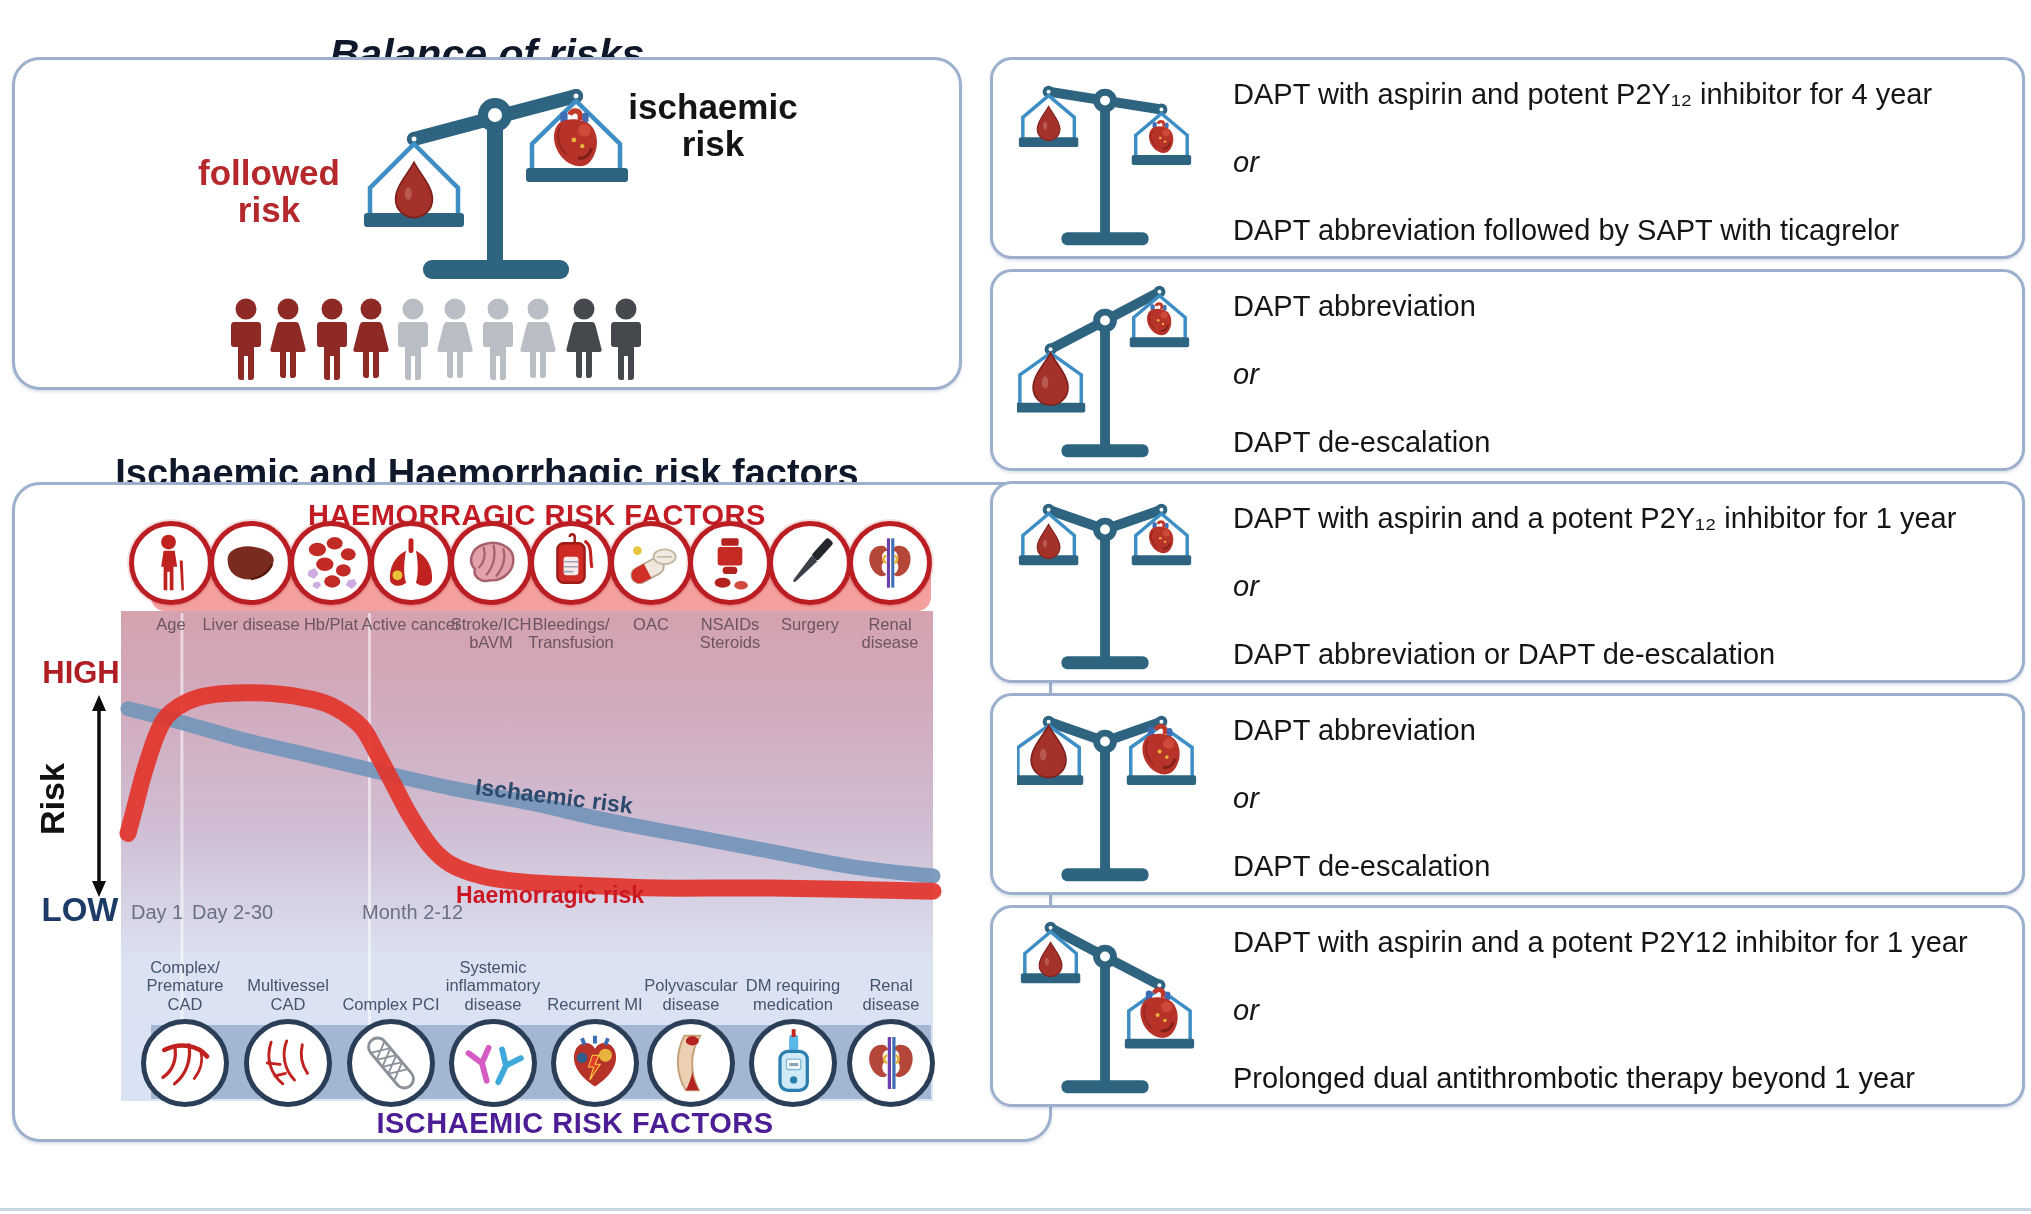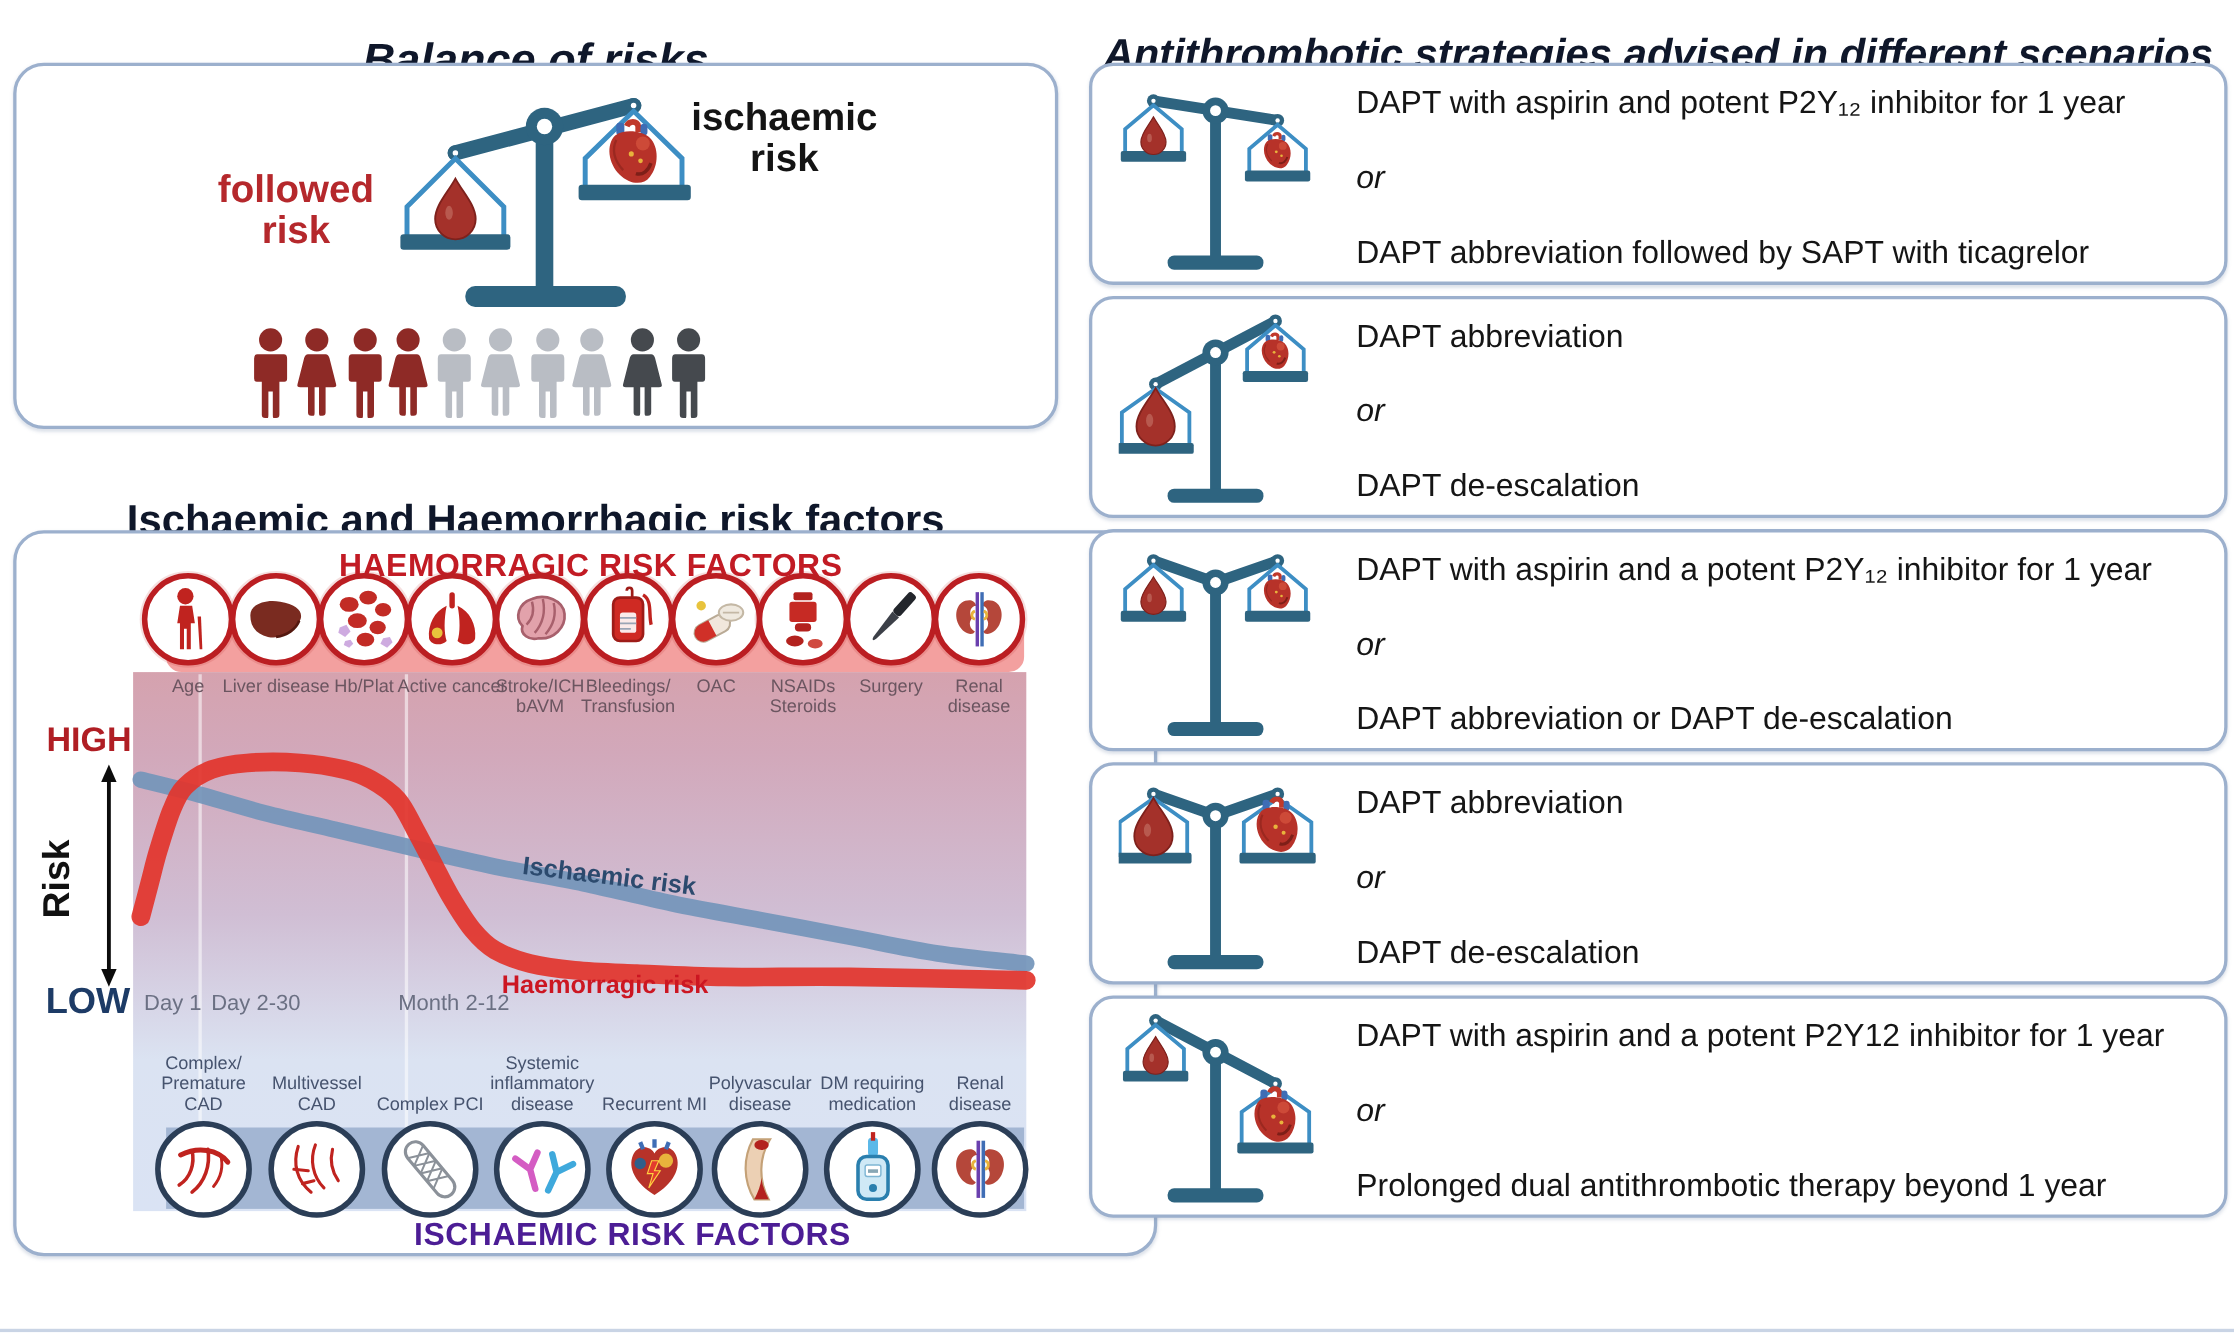--- a/index.html
+++ b/index.html
@@ -377,21 +377,20 @@
             <rect x="27.5" y="10" width="2.5" height="40" fill="#6a3fae"></rect>
             <rect x="31" y="10" width="2.5" height="40" fill="#3f6db5"></rect>
             <path d="M27 24 c-3 1 -3 5 0 6 M33.5 24 c3 1 3 5 0 6" stroke="#e8b33c" stroke-width="2" fill="none"></path>
           </svg>
         </div>
         <div class="flabel isch" style="left: 824px; top: 470px;">Renal disease</div>
       </div>
     <div class="abs" id="isch-header">ISCHAEMIC RISK FACTORS</div>
   </section>
 
-  <h1 class="abs title italic" id="strategies-title">Antithrombotic strategies advised in different scenarios</h1>
   <div id="strategy-panels">
   <section class="spanel">
     <div class="sscale">
           <svg viewBox="0 0 180 200">
             <rect x="83" y="41" width="10" height="135" fill="#2e6480"></rect>
             <rect x="44" y="174" width="88" height="13" rx="6" fill="#2e6480"></rect>
             <line x1="88" y1="41" x2="31" y2="32" stroke="#2e6480" stroke-width="10" stroke-linecap="round"></line>
             <line x1="88" y1="41" x2="145" y2="50" stroke="#2e6480" stroke-width="10" stroke-linecap="round"></line>
             <circle cx="88" cy="41" r="12" fill="#2e6480"></circle>
             <circle cx="88" cy="41" r="5" fill="#fff"></circle>
@@ -401,21 +400,21 @@
             <circle cx="145" cy="50" r="2" fill="#fff"></circle>
             <path d="M5 82 L5 58 L31 36 L57 58 L57 82" stroke="#3d8ec4" stroke-width="3.5" fill="none"></path>
             <rect x="1" y="78" width="60" height="10" rx="2" fill="#2e6480"></rect>
             <path d="M119 100 L119 76 L145 54 L171 76 L171 100" stroke="#3d8ec4" stroke-width="3.5" fill="none"></path>
             <rect x="115" y="96" width="60" height="10" rx="2" fill="#2e6480"></rect>
             <use href="#drop-shape" transform="translate(31,64) scale(0.72)"></use>
             <use href="#heart-shape" transform="translate(145,80) scale(0.6)"></use>
           </svg>
         </div>
     <div class="stext">
-      <p class="sline1">DAPT with aspirin and potent P2Y₁₂ inhibitor for 1 year</p>
+      <p class="sline1">DAPT with aspirin and potent P2Y₁₂ inhibitor for 4 year</p>
       <p class="sor">or</p>
       <p class="sline2">DAPT abbreviation followed by SAPT with ticagrelor</p>
     </div>
   </section>
 
   <section class="spanel">
     <div class="sscale">
           <svg viewBox="0 0 180 200">
             <rect x="83" y="49" width="10" height="127" fill="#2e6480"></rect>
             <rect x="44" y="174" width="88" height="13" rx="6" fill="#2e6480"></rect>

